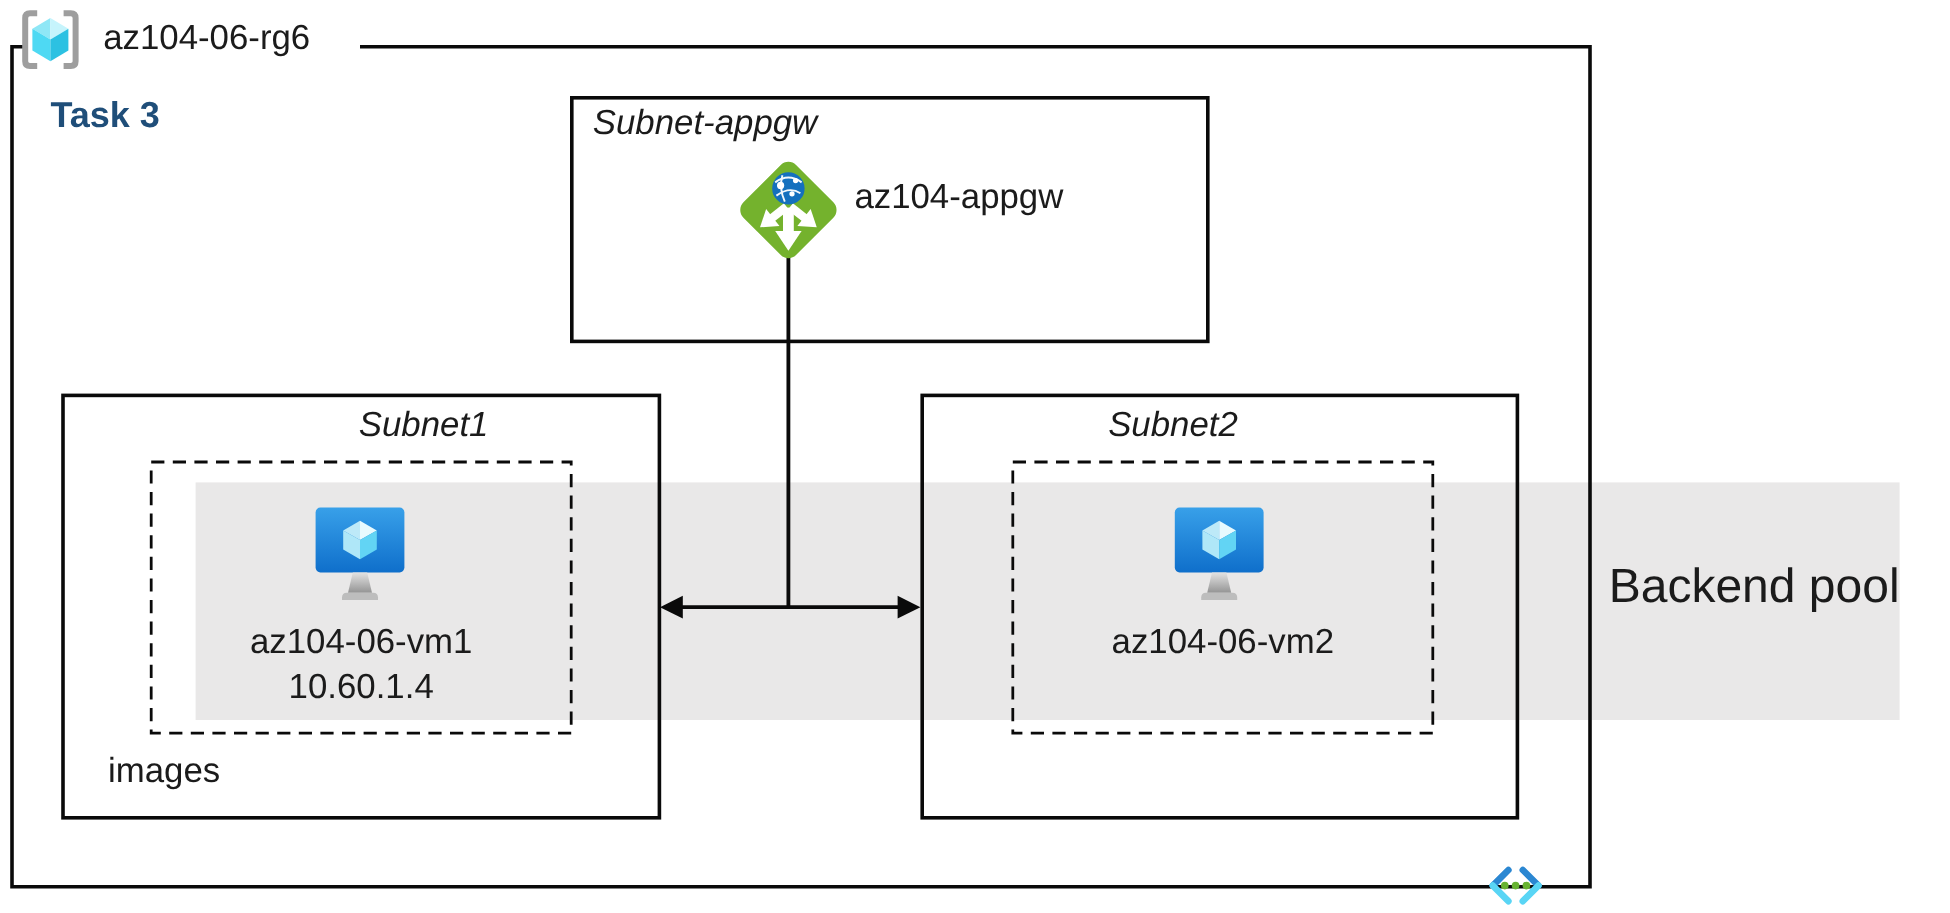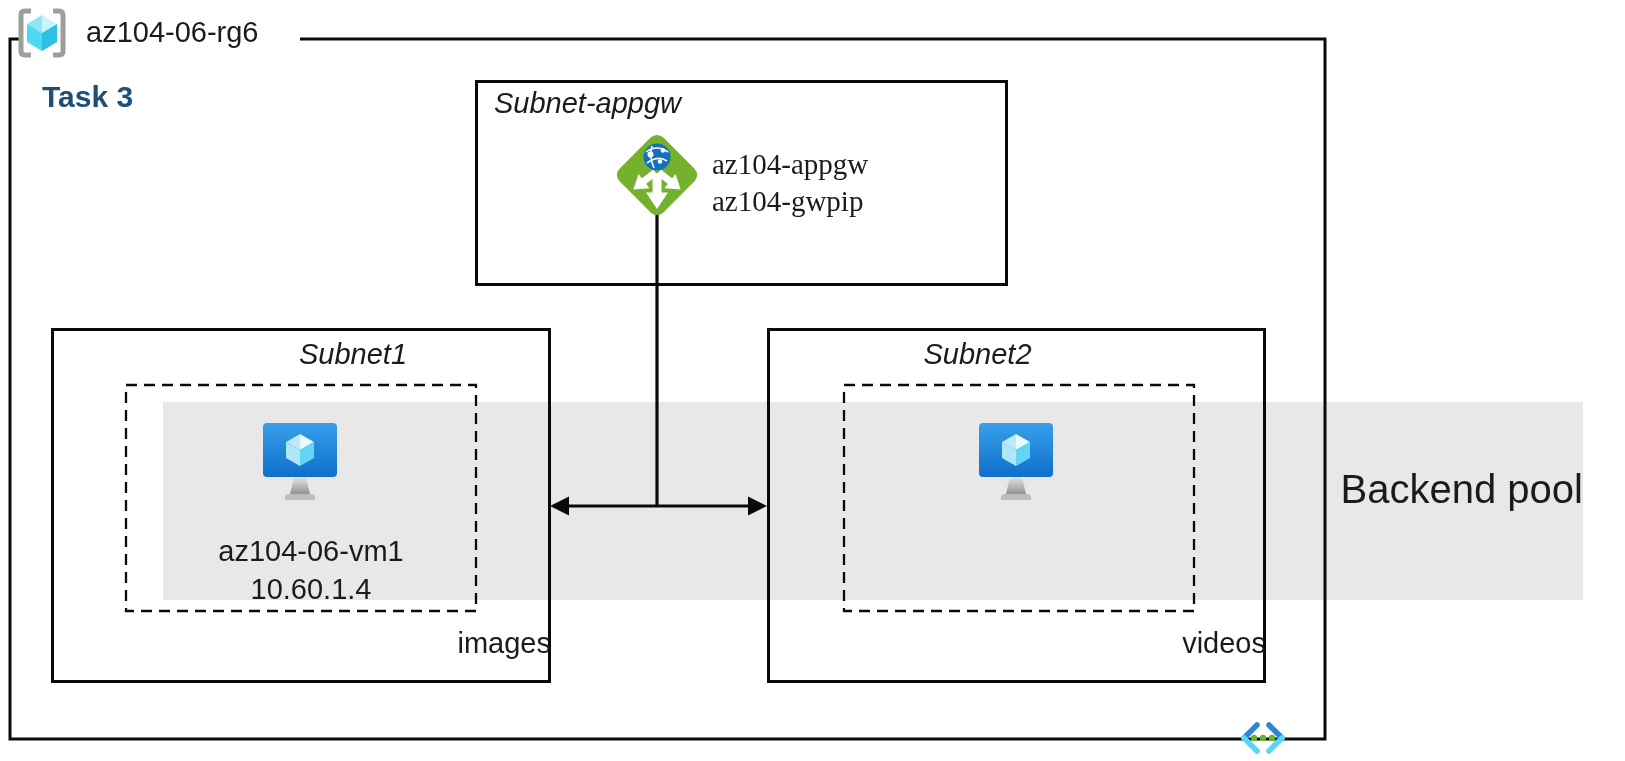--- a/index.html
+++ b/index.html
@@ -26,25 +26,25 @@
   .appgw-box{left:475px;top:80px;width:533px;height:206px;}
   .subnet1-box{left:51px;top:328px;width:500px;height:355px;}
   .subnet2-box{left:767px;top:328px;width:499px;height:355px;}
   .label{position:absolute;white-space:nowrap;}
   .rg-label{left:86px;top:14px;font-size:29px;line-height:36px;}
   .task-label{left:42px;top:78px;font-size:30px;line-height:38px;font-weight:bold;color:var(--task-navy,#1f4e79);}
   .box-title{font-size:29px;line-height:36px;font-style:italic;}
   .appgw-title{left:494px;top:85px;}
   .subnet1-title{left:51px;top:336px;width:604px;text-align:center;white-space:nowrap;}
   .subnet2-title{left:728px;top:336px;width:499px;text-align:center;white-space:nowrap;}
-  .appgw-text{left:712px;top:146px;font-size:29px;line-height:37px;white-space:nowrap;font-family:Liberation Serif, serif;}
+  .appgw-text{left:712px;top:146px;font-size:29px;line-height:37px;white-space:nowrap;}
   .vm-text{position:absolute;font-size:29px;line-height:38px;text-align:center;}
-  .vm1-text{left:135px;top:516px;width:352px;margin-top:16px;}
+  .vm1-text{left:125px;top:516px;width:352px;}
   .vm2-text{left:843px;top:516px;width:352px;}
-  .storage-label{position:absolute;font-size:29px;line-height:38px;text-align:right;}
+  .storage-label{position:absolute;font-size:29px;line-height:38px;text-align:left;padding-left:39px;}
   .images-label{left:51px;top:624px;width:500px;}
   .videos-label{left:767px;top:624px;width:499px;}
   .backend-label{left:1327px;top:464px;width:256px;font-size:40px;line-height:50px;text-align:right;white-space:nowrap;}
 </style>
 </head>
 <body>
 
 <div class="canvas">
 
   <div class="abs band"></div>
@@ -102,21 +102,20 @@
     </g>
     <g fill="#ffffff">
       <circle cx="37.5" cy="23.5" r="3"></circle>
       <circle cx="50" cy="19.5" r="2.2"></circle>
       <circle cx="47" cy="30.5" r="2.2"></circle>
     </g>
   </svg>
 
   <div class="label appgw-text">
     <div>az104-appgw</div>
-    <div>az104-gwpip</div>
   </div>
 
   <div class="box subnet1-box"></div>
   <div class="label box-title subnet1-title">Subnet1</div>
 
   <svg class="abs" style="left:260px;top:420px" width="80" height="84" viewBox="0 0 80 84">
     <defs>
       <linearGradient id="scr1" x1="0" y1="0" x2="0" y2="1">
         <stop offset="0" stop-color="#38a0e9"></stop>
           <stop offset="1" stop-color="#0f6fcb"></stop>
@@ -148,22 +147,22 @@
     <rect x="3" y="3" width="74" height="54" rx="4" fill="url(#scr1)"></rect>
     <polygon points="26,22 40,14 40,30" fill="#bde9f8"></polygon>
     <polygon points="40,14 54,22 40,30" fill="#e8fafe"></polygon>
     <polygon points="26,22 40,30 40,46 26,38" fill="#afe7f8"></polygon>
     <polygon points="54,22 40,30 40,46 54,38" fill="#62d4f4"></polygon>
     <polygon points="34,57 46,57 50,74 30,74" fill="url(#stand1)"></polygon>
     <path d="M29 74 h22 q4 0 4 4 v2 h-30 v-2 q0 -4 4 -4" fill="#bdbdbd"></path>
   </svg>
 
   <div class="vm-text vm2-text">
+    <div>az104-06-vm2</div>
   </div>
-  <div class="storage-label videos-label">videos</div>
 
   <div class="label backend-label">Backend pool</div>
 
   <svg class="abs" style="left:1236px;top:719px" width="54" height="38" viewBox="0 0 54 38">
     <g stroke-width="5.5" stroke-linecap="round" fill="none">
       <path d="M21 6 L8 19" stroke="var(--vnet-blue,#2b87d2)"></path>
       <path d="M8 19 L21 32" stroke="var(--vnet-cyan,#59d5f5)"></path>
       <path d="M33 6 L46 19" stroke="var(--vnet-blue,#2b87d2)"></path>
       <path d="M46 19 L33 32" stroke="var(--vnet-cyan,#59d5f5)"></path>
     </g>

